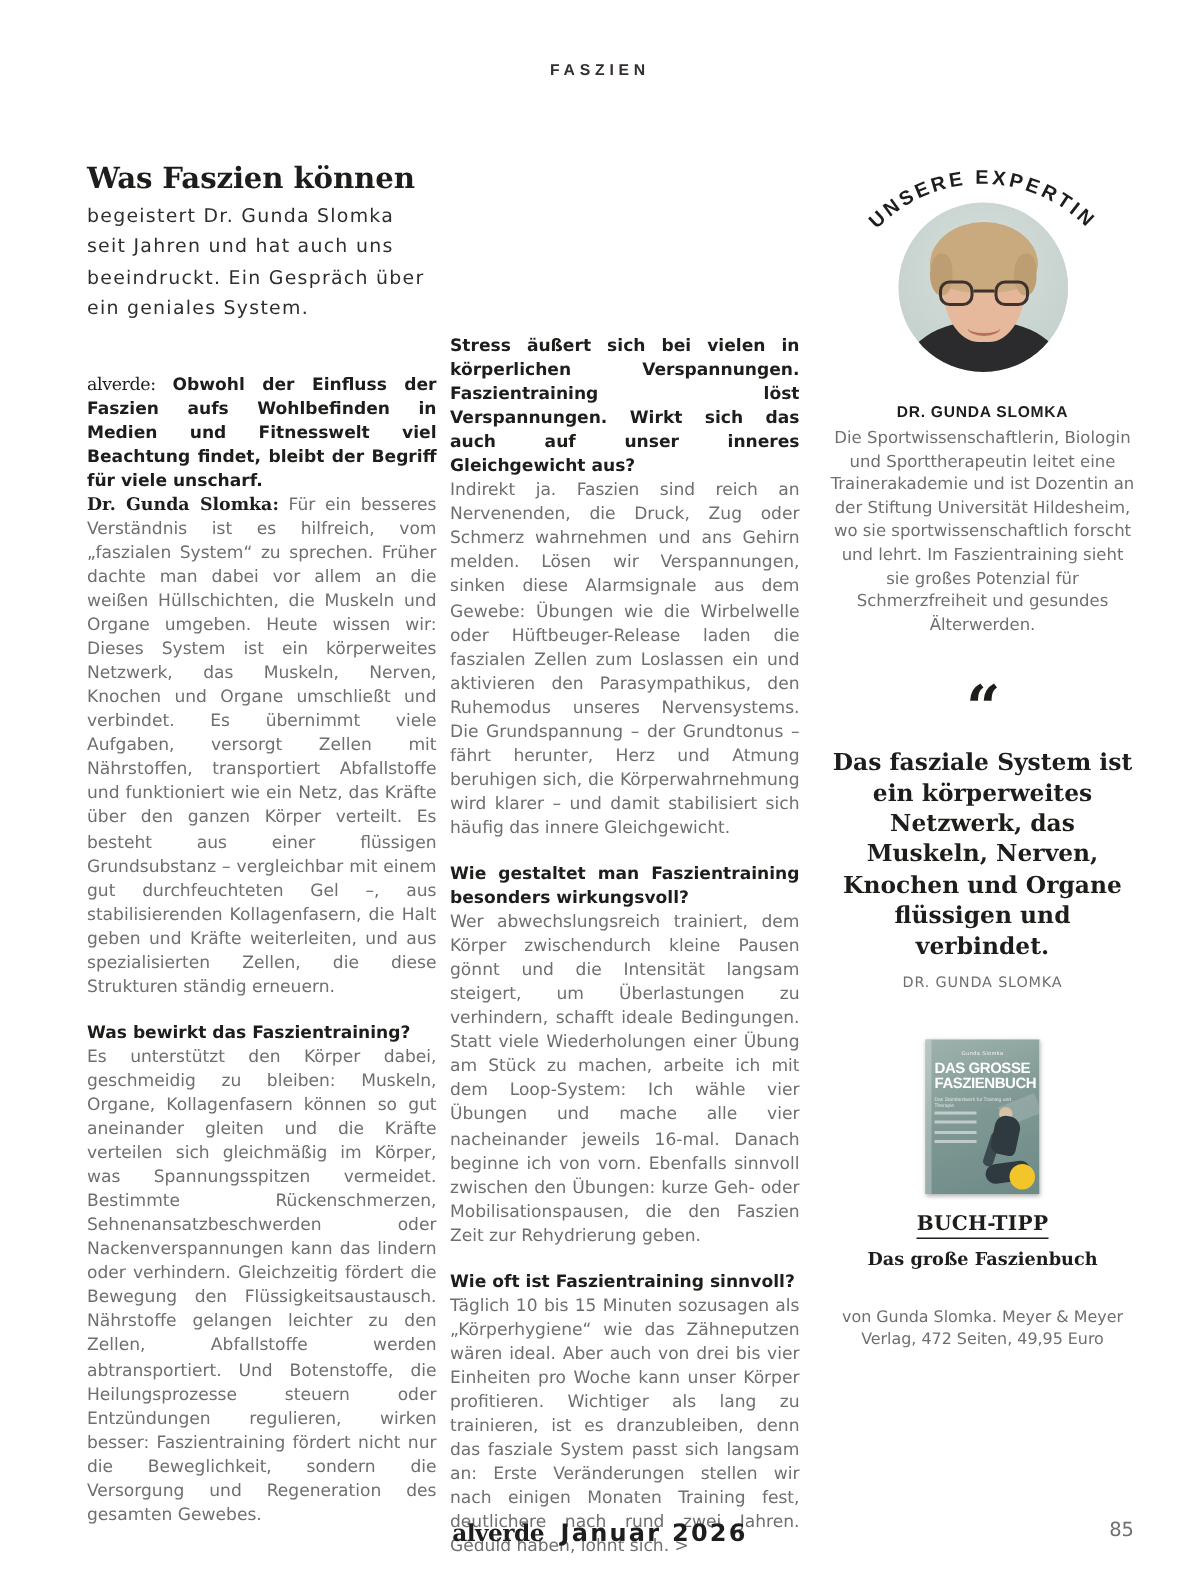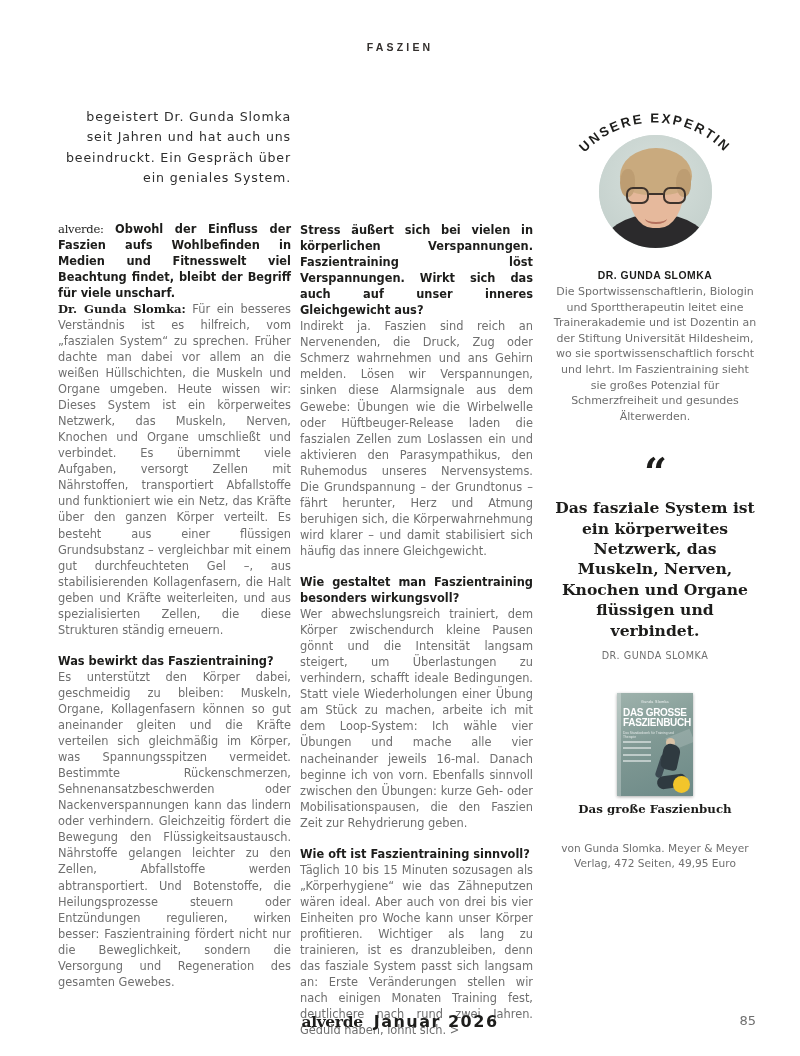--- a/index.html
+++ b/index.html
@@ -59,21 +59,21 @@
     margin: 0 0 3px 0;
     text-align: left;
   }
   .standfirst {
     font-family: "DejaVu Sans", sans-serif;
     font-size: 12.6px;
     line-height: 20.4px;
     font-weight: 400;
     letter-spacing: 0.85px;
     color: #2e2e2e;
-    text-align: right;
+    text-align: left;
     margin: 0;
   }
 
   .brandname {
     font-family: "DejaVu Serif", serif;
     font-weight: 400;
     font-style: normal;
     color: #1d1d1b;
     font-size: 11.6px;
     letter-spacing: -0.25px;
@@ -460,20 +460,21 @@
 </style>
 </head>
 <body>
 
 <div class="page">
 
   <div class="running-head">FASZIEN</div>
 
   <div class="col col-1">
 
+    <h1 class="headline">Was Faszien können</h1>
     <p class="standfirst">begeistert Dr. Gunda Slomka seit Jahren und hat auch uns beeindruckt. Ein Gespräch über ein geniales System.</p>
 
     <div style="height:32px"></div>
 
     <p class="para"><span class="brandname">alverde:</span> <span class="q">Obwohl der Einfluss der Faszien aufs Wohlbefinden in Medien und Fitnesswelt viel Beachtung findet, bleibt der Begriff für viele unscharf.</span><br><span class="speaker">Dr. Gunda Slomka:</span> <span class="a">Für ein besseres Verständnis ist es hilfreich, vom „faszialen System“ zu sprechen. Früher dachte man dabei vor allem an die weißen Hüllschichten, die Muskeln und Organe umgeben. Heute wissen wir: Dieses System ist ein körperweites Netzwerk, das Muskeln, Nerven, Knochen und Organe umschließt und verbindet. Es übernimmt viele Aufgaben, versorgt Zellen mit Nährstoffen, transportiert Abfallstoffe und funktioniert wie ein Netz, das Kräfte über den ganzen Körper verteilt. Es besteht aus einer flüssigen Grundsubstanz – vergleichbar mit einem gut durchfeuchteten Gel –, aus stabilisierenden Kollagenfasern, die Halt geben und Kräfte weiterleiten, und aus spezialisierten Zellen, die diese Strukturen ständig erneuern.</span></p>
 
     <p class="para"><span class="q">Was bewirkt das Faszientraining?</span><br><span class="a">Es unterstützt den Körper dabei, geschmeidig zu bleiben: Muskeln, Organe, Kollagenfasern können so gut aneinander gleiten und die Kräfte verteilen sich gleichmäßig im Körper, was Spannungsspitzen vermeidet. Bestimmte Rückenschmerzen, Sehnenansatzbeschwerden oder Nackenverspannungen kann das lindern oder verhindern. Gleichzeitig fördert die Bewegung den Flüssigkeitsaustausch. Nährstoffe gelangen leichter zu den Zellen, Abfallstoffe werden abtransportiert. Und Botenstoffe, die Heilungsprozesse steuern oder Entzündungen regulieren, wirken besser: Faszientraining fördert nicht nur die Beweglichkeit, sondern die Versorgung und Regeneration des gesamten Gewebes.</span></p>
 
   </div>
 
@@ -540,20 +541,21 @@
           </div>
         <div class="figure">
           <div class="fig-head"></div>
           <div class="fig-arm"></div>
           <div class="fig-torso"></div>
           <div class="fig-leg"></div>
         </div>
         <div class="badge"></div>
       </div>
 
+      <div><span class="buchtipp-label">BUCH-TIPP</span></div>
       <p class="book-title">Das große Faszienbuch</p>
       <p class="book-meta">von Gunda Slomka. Meyer &amp; Meyer Verlag, 472 Seiten, 49,95 Euro</p>
     </div>
 
   </div>
 
   <div class="footer">
     <div class="footer-center">
       <span class="footer-logo">alverde</span>
       <span class="footer-issue">Januar 2026</span>

